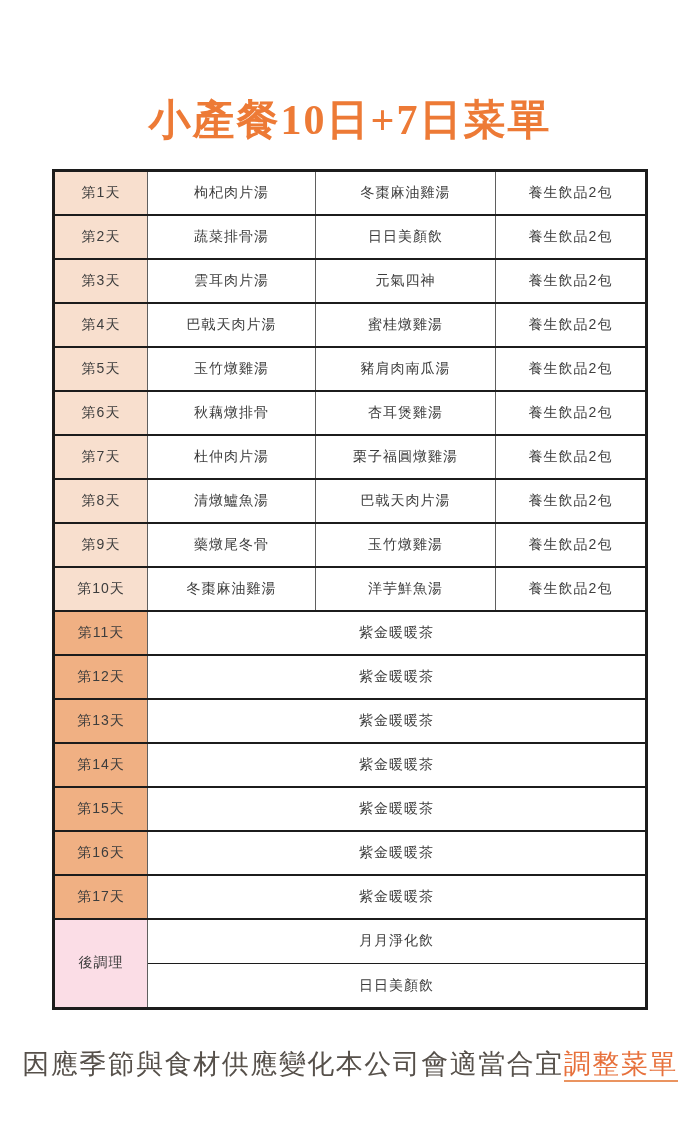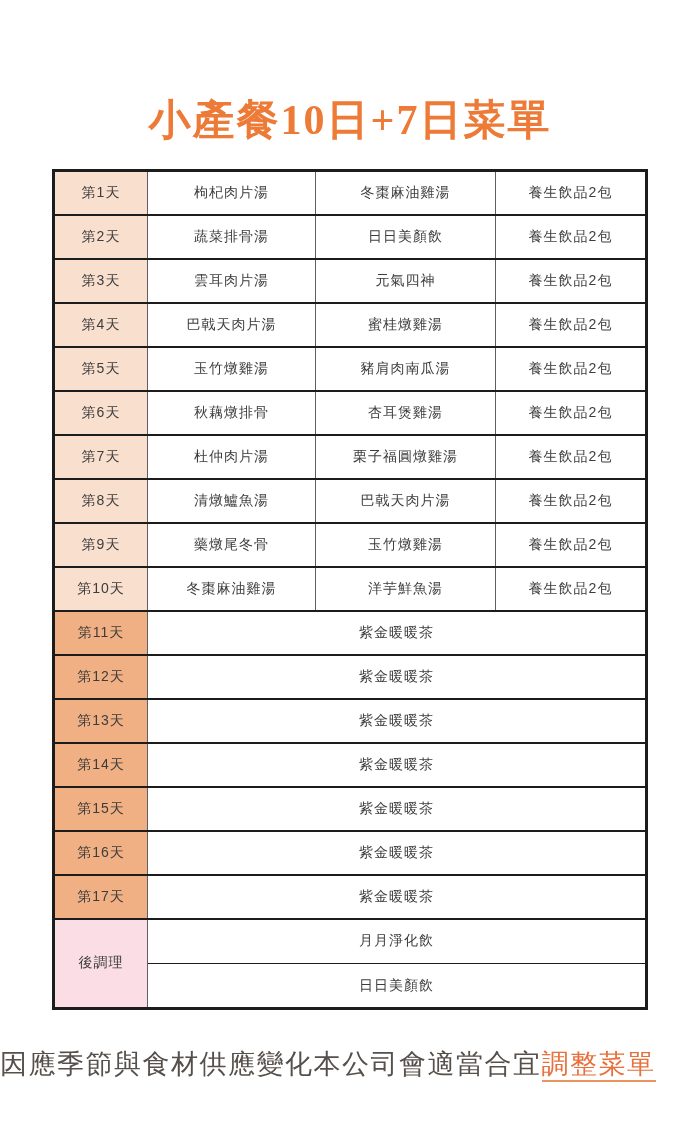--- a/index.html
+++ b/index.html
@@ -50,20 +50,21 @@
     letter-spacing:1px;
     overflow:hidden;
     white-space:nowrap;
   }
   td.day{background:var(--peach);}
   td.tea-day{background:var(--tan);}
   td.post-day{background:var(--pink);height:90px;}
   tr.post-sub td{height:45px;border-top-width:1.8px;border-bottom-width:1.8px;margin-left:40px;}
   .footer{
     margin-top:36px;
+    text-align:center;
     font-family:"Liberation Serif","DejaVu Serif",serif;
     font-size:27px;
     letter-spacing:1.5px;
     color:var(--footer-text);
     white-space:nowrap;
   }
   .footer .adjust-link{
     color:var(--link-orange);
     border-bottom:2.5px solid #ea9460;
     padding-bottom:1px;

